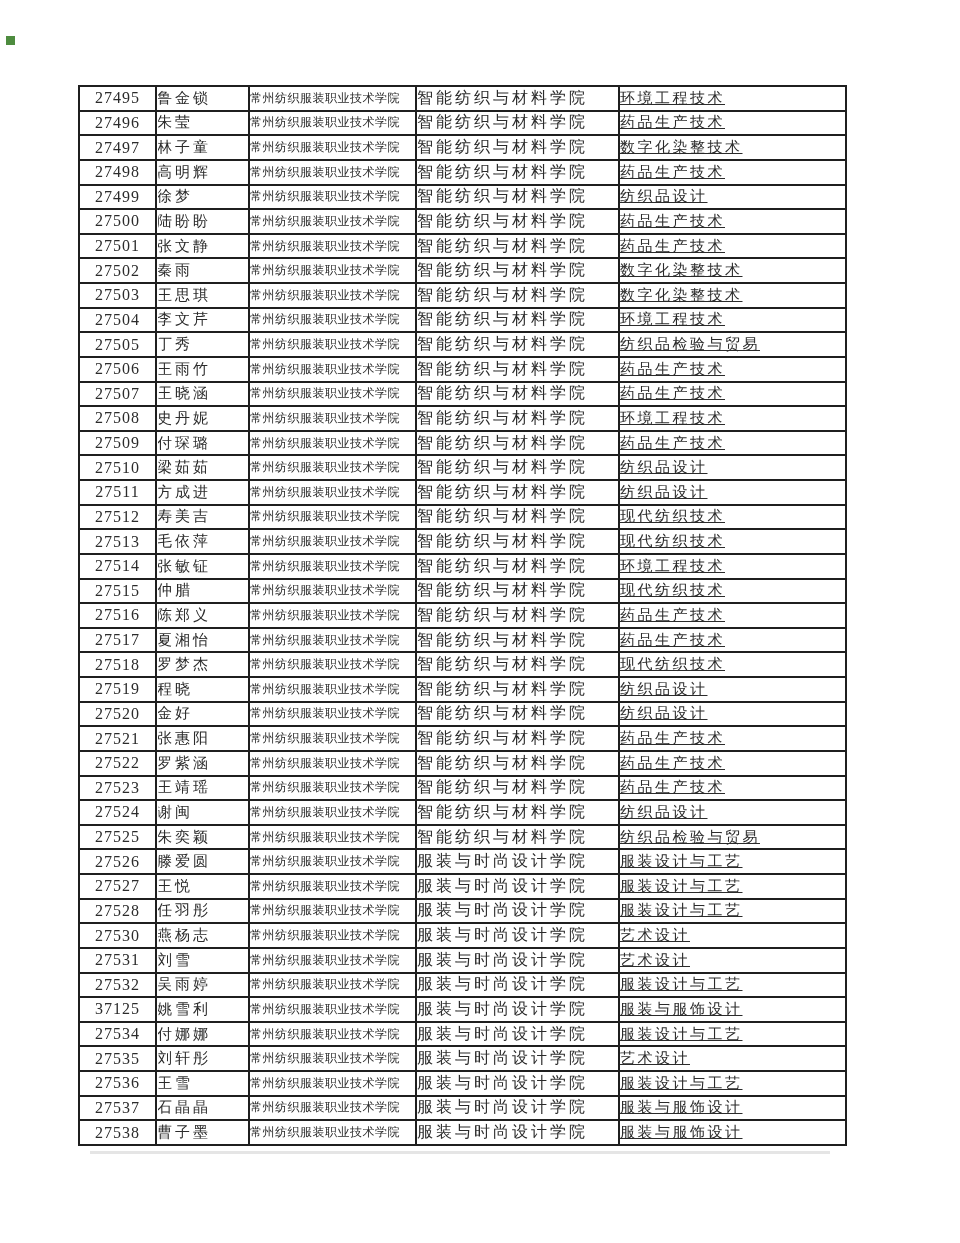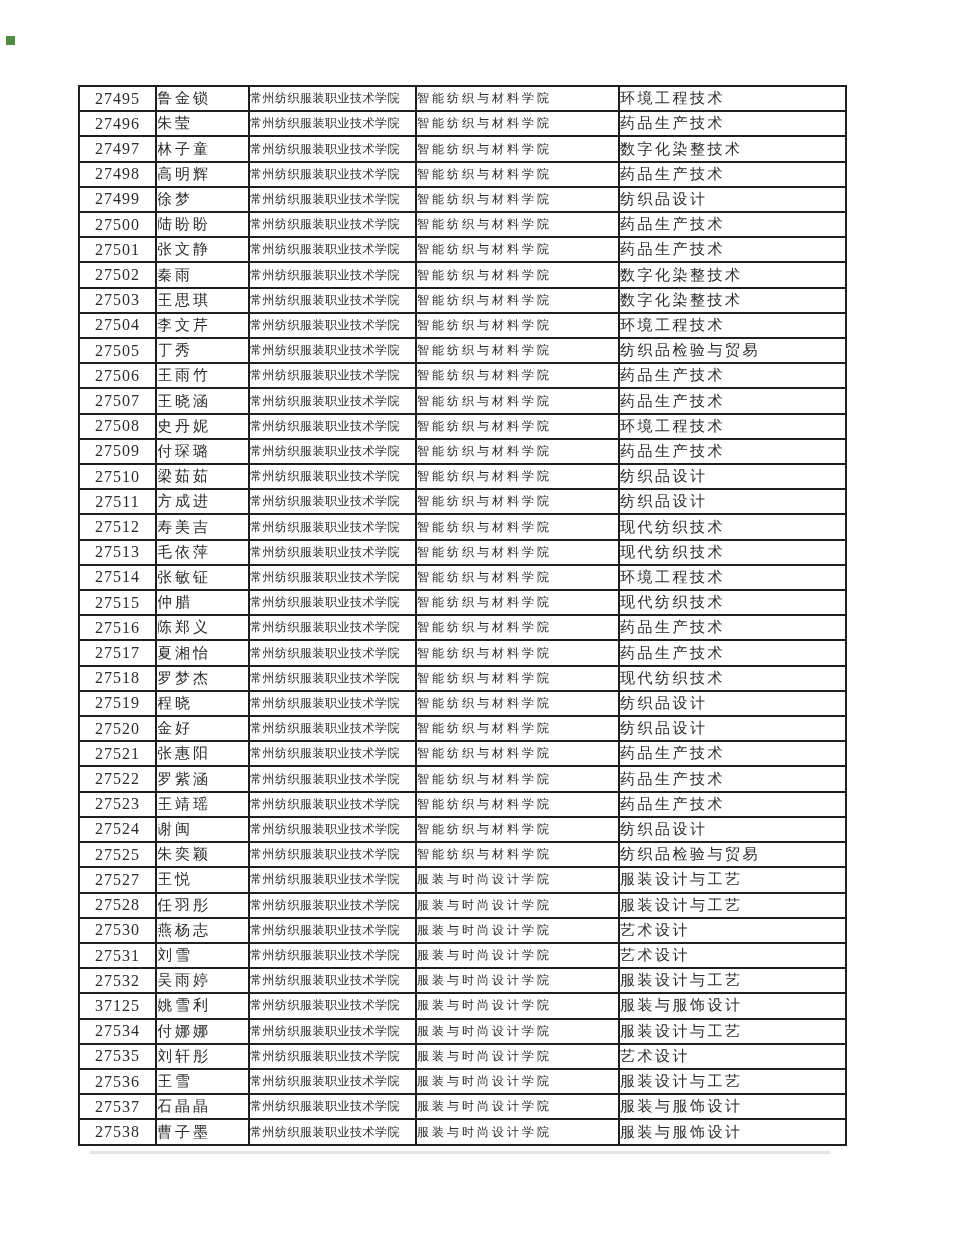--- a/index.html
+++ b/index.html
@@ -59,27 +59,28 @@
   }
   td.c-school {
     padding-left: 9px;
     padding-top: 4px;
     font-size: 12px;
     letter-spacing: 0.5px;
     color: var(--school-text-color, #474747);
   }
   td.c-college {
     padding-left: 5px;
-    font-size: 12px;
+    font-size: 16px;
     letter-spacing: 3px;
   }
   td.c-major {
     padding-left: 8px;
     font-size: 15px;
     letter-spacing: 2.5px;
+    text-decoration: underline;
   }
   .scan-smear {
     position: absolute;
     left: 90px;
     top: 1151px;
     width: 740px;
     height: 3px;
     background: #dedede;
     opacity: 0.8;
   }
@@ -309,20 +310,27 @@
           <td class="c-major">纺织品设计</td>
         </tr>
         <tr>
           <td class="c-id">27525</td>
           <td class="c-name">朱奕颖</td>
           <td class="c-school">常州纺织服装职业技术学院</td>
           <td class="c-college">智能纺织与材料学院</td>
           <td class="c-major">纺织品检验与贸易</td>
         </tr>
         <tr>
+          <td class="c-id">27526</td>
+          <td class="c-name">滕爱圆</td>
+          <td class="c-school">常州纺织服装职业技术学院</td>
+          <td class="c-college">服装与时尚设计学院</td>
+          <td class="c-major">服装设计与工艺</td>
+        </tr>
+        <tr>
           <td class="c-id">27527</td>
           <td class="c-name">王悦</td>
           <td class="c-school">常州纺织服装职业技术学院</td>
           <td class="c-college">服装与时尚设计学院</td>
           <td class="c-major">服装设计与工艺</td>
         </tr>
         <tr>
           <td class="c-id">27528</td>
           <td class="c-name">任羽彤</td>
           <td class="c-school">常州纺织服装职业技术学院</td>

